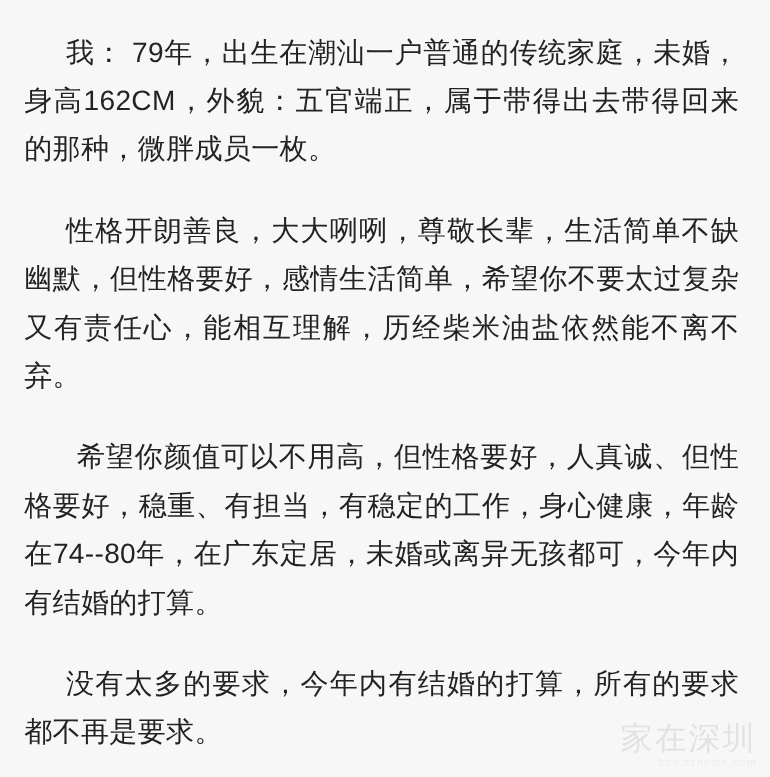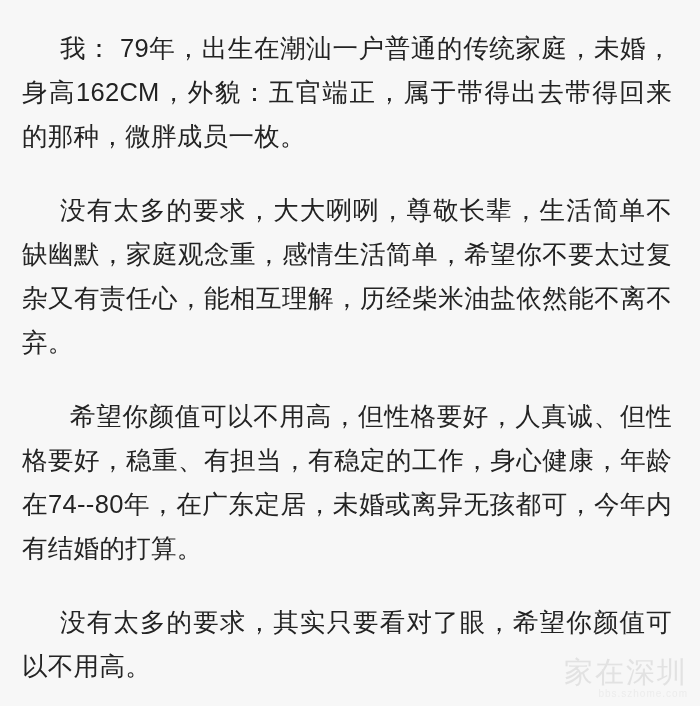--- a/index.html
+++ b/index.html
@@ -56,24 +56,24 @@
     line-height: 12px;
   }
 </style>
 </head>
 <body>
 
 <div id="page">
 
   <p class="para indent1">我： 79年，出生在潮汕一户普通的传统家庭，未婚，身高162CM，外貌：五官端正，属于带得出去带得回来的那种，微胖成员一枚。</p>
 
-  <p class="para indent1">没有太多的要求，大大咧咧，尊敬长辈，生活简单不缺幽默，家庭观念重，感情生活简单，希望你不要太过复杂又有责任心，能相互理解，历经柴米油盐依然能不离不弃。</p>
+  <p class="para indent1">性格开朗善良，大大咧咧，尊敬长辈，生活简单不缺幽默，但性格要好，感情生活简单，希望你不要太过复杂又有责任心，能相互理解，历经柴米油盐依然能不离不弃。</p>
 
   <p class="para indent2">希望你颜值可以不用高，但性格要好，人真诚、但性格要好，稳重、有担当，有稳定的工作，身心健康，年龄在74--80年，在广东定居，未婚或离异无孩都可，今年内有结婚的打算。</p>
 
-  <p class="para indent1 last">没有太多的要求，其实只要看对了眼，希望你颜值可以不用高。</p>
+  <p class="para indent1 last">没有太多的要求，今年内有结婚的打算，所有的要求都不再是要求。</p>
 
 </div>
 
 <div id="watermark">
   <div class="wm-main">家在深圳</div>
   <div class="wm-sub">bbs.szhome.com</div>
 </div>
 
 </body></html>

